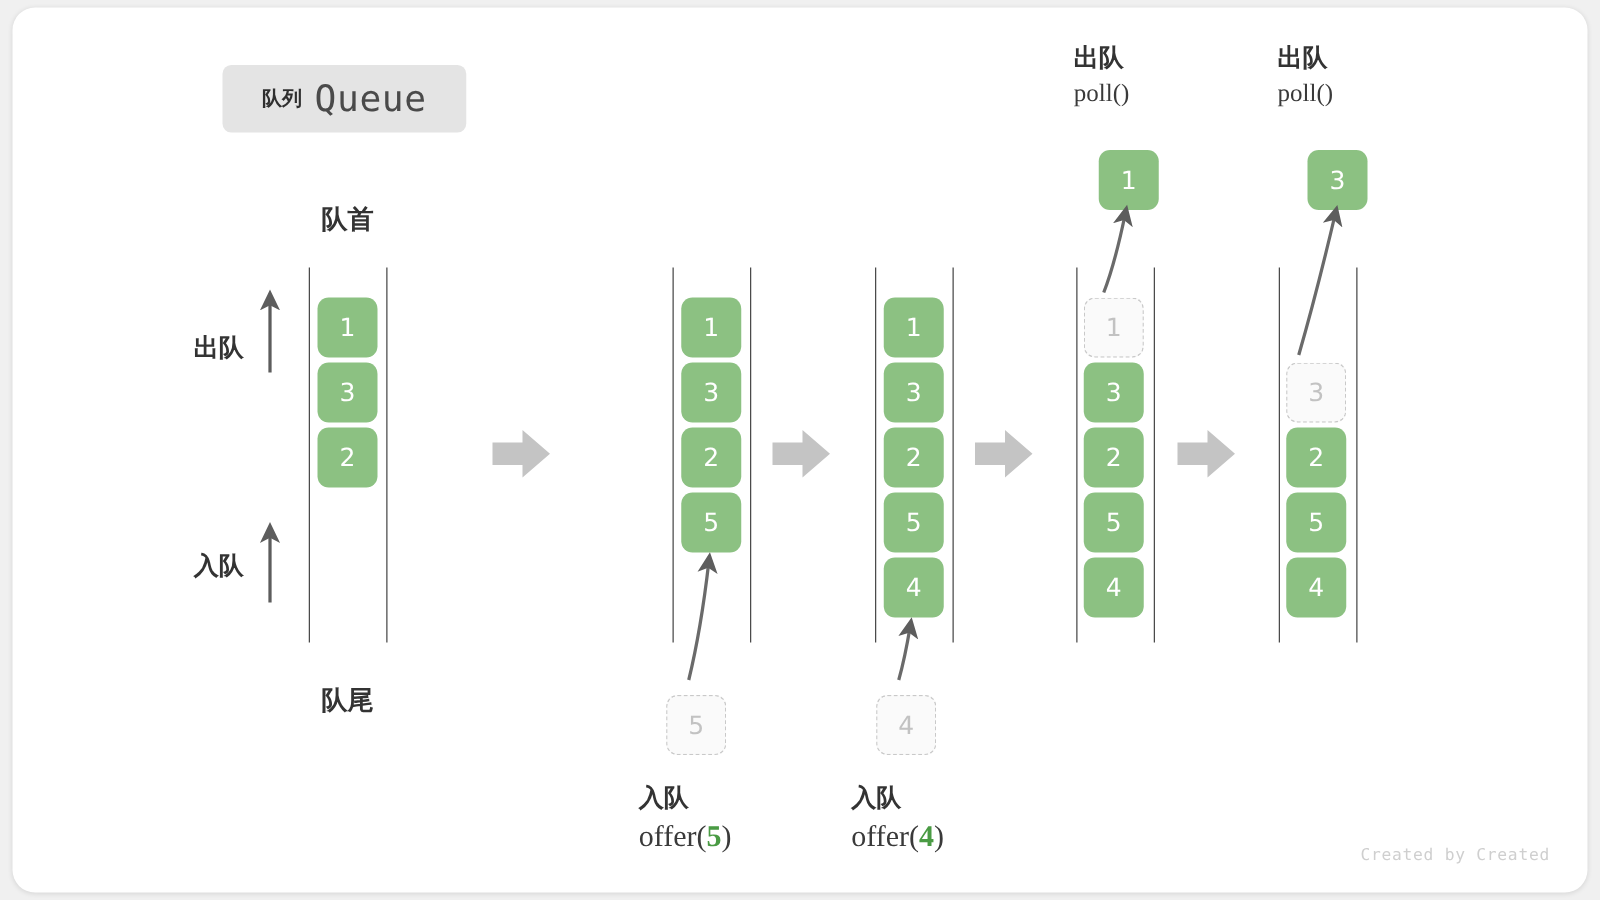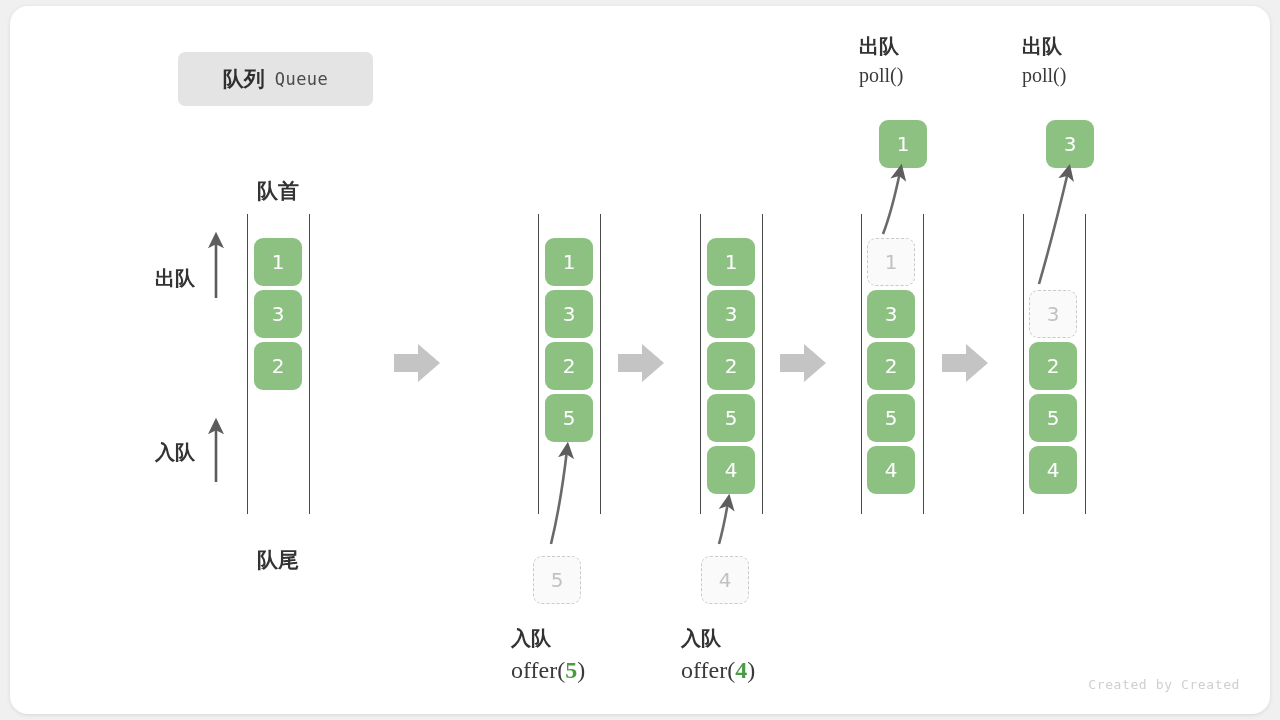--- a/index.html
+++ b/index.html
@@ -19,38 +19,38 @@
   }
   
   #title-badge{
     position:absolute;left:168px;top:46px;
     width:195px;height:54px;
     background:#e4e4e4;border-radius:7px;
     display:flex;align-items:center;justify-content:center;
     gap:10px;
   }
   #title-badge .cn{
-    font-size:21px;font-weight:bold;color:#2f2f2f;
+    font-size:16px;font-weight:bold;color:#2f2f2f;
     font-family:"DejaVu Sans","Liberation Sans",sans-serif;
   }
   #title-badge .en{
-    font-size:17px;color:#4a4a4a;letter-spacing:.5px;
+    font-size:29px;color:#4a4a4a;letter-spacing:.5px;
     font-family:"DejaVu Sans Mono","Liberation Mono",monospace;
   }
   
   .cn-bold{
     font-family:"DejaVu Sans","Liberation Sans",sans-serif;
     font-weight:bold;color:#333;
   }
   .mono{
     font-family:Liberation Serif, serif;
     color:#3a3a3a;
   }
   
-  #label-head{position:absolute;left:237px;top:171px;width:62px;text-align:center;font-size:21px;}
+  #label-head{position:absolute;left:237px;top:155px;width:62px;text-align:center;font-size:21px;}
   #label-tail{position:absolute;left:237px;top:540px;width:62px;text-align:center;font-size:21px;}
   
   .side-op{position:absolute;font-size:20px;}
   #op-dequeue{left:145px;top:259px;}
   #op-enqueue{left:145px;top:433px;}
   
   .rail{position:absolute;width:1px;background:#4a4a4a;top:208px;height:300px;}
   
   .slot{
     position:absolute;width:48px;height:48px;

